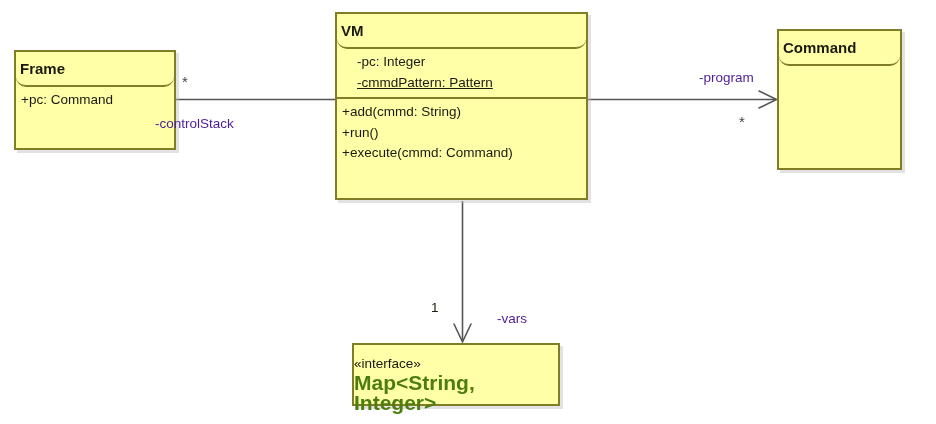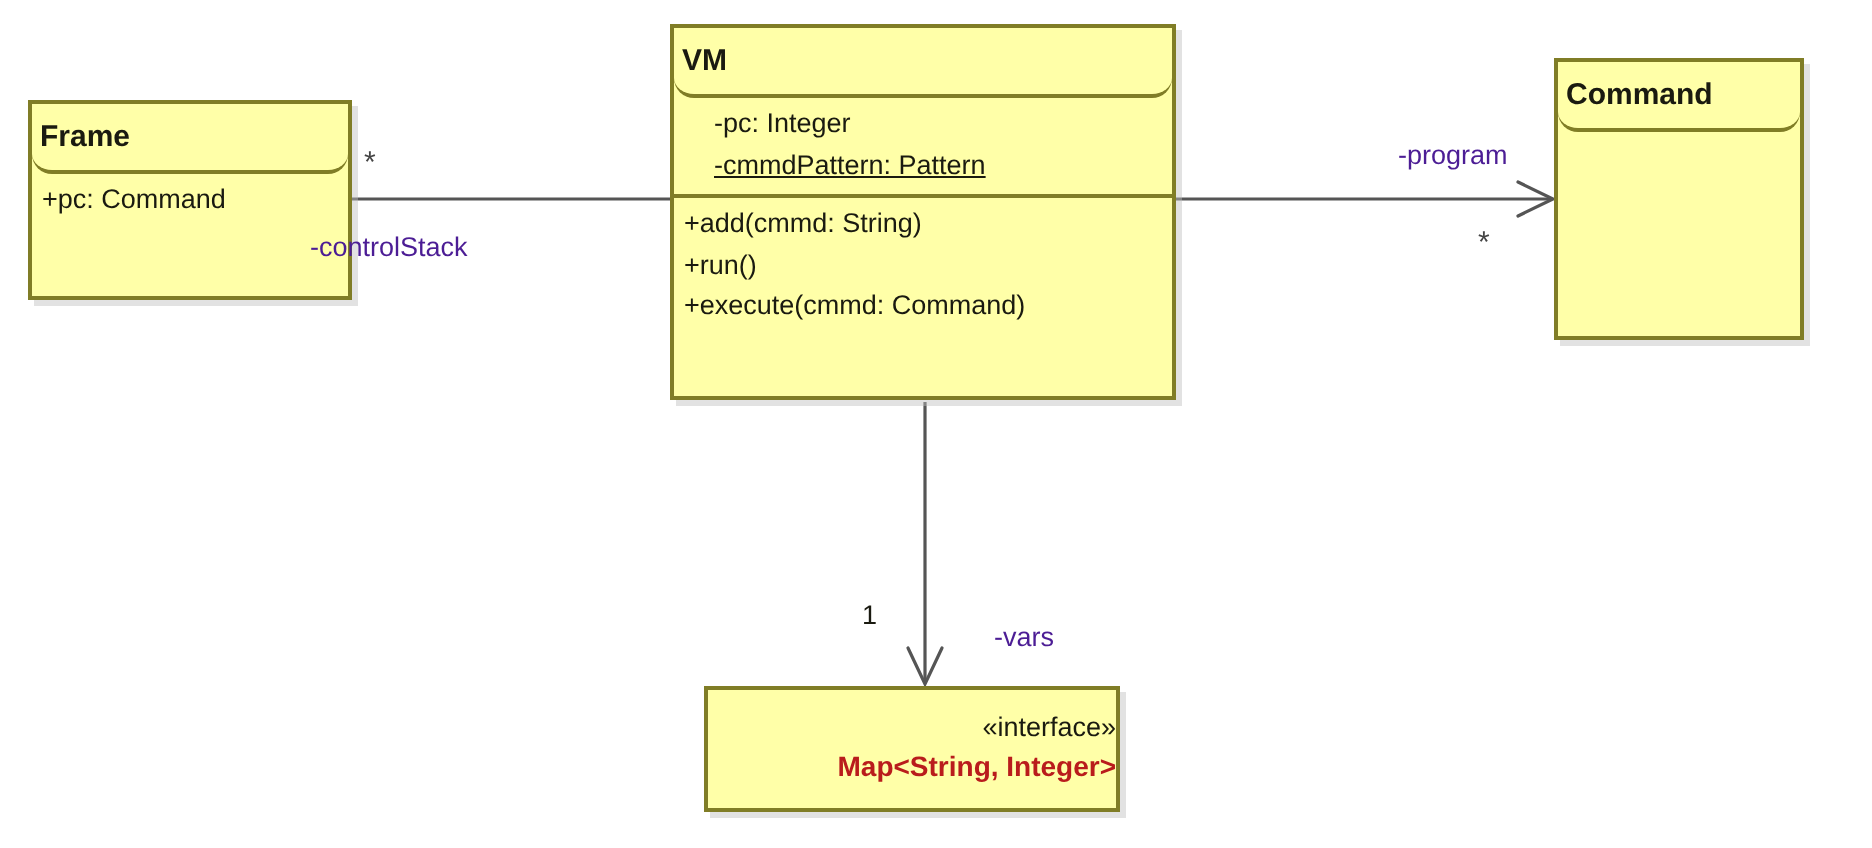--- a/index.html
+++ b/index.html
@@ -50,32 +50,32 @@
     line-height: 20.5px;
     color: #1a1a10;
     white-space: nowrap;
   }
   .uml-row.static {
     text-decoration: underline;
   }
 
   
   .uml-stereo {
-    text-align: right;
+    text-align: left;
     font-size: 13.5px;
     line-height: 19px;
     color: #1a1a10;
     padding-top: 9px;
   }
   .uml-ifacename {
-    text-align: right;
+    text-align: left;
     font-weight: bold;
-    font-size: 14px;
+    font-size: 21px;
     line-height: 20px;
-    color: #b91c1c;
+    color: #4d7c0f;
     padding-bottom: 6px;
   }
 
   
   .edge-svg {
     position: absolute;
     left: 0;
     top: 0;
     width: 936px;
     height: 424px;

